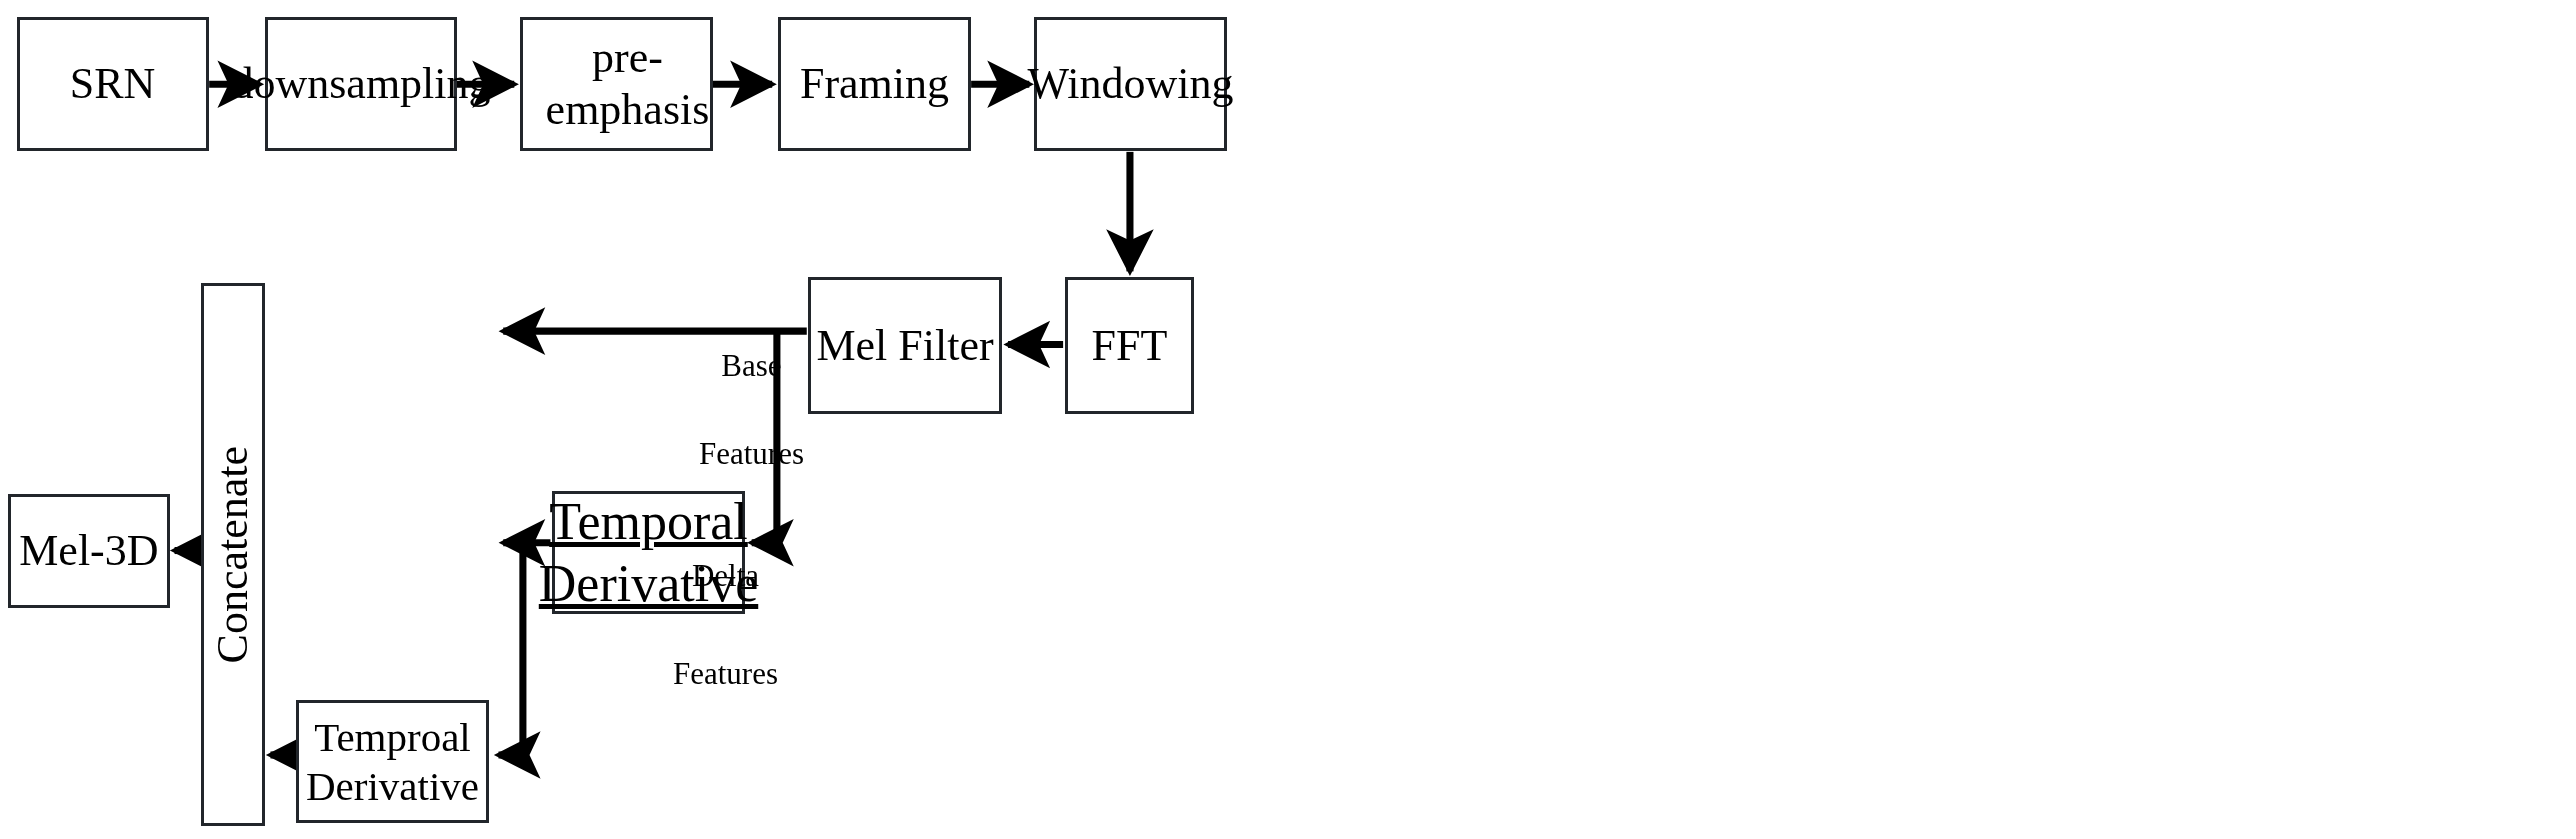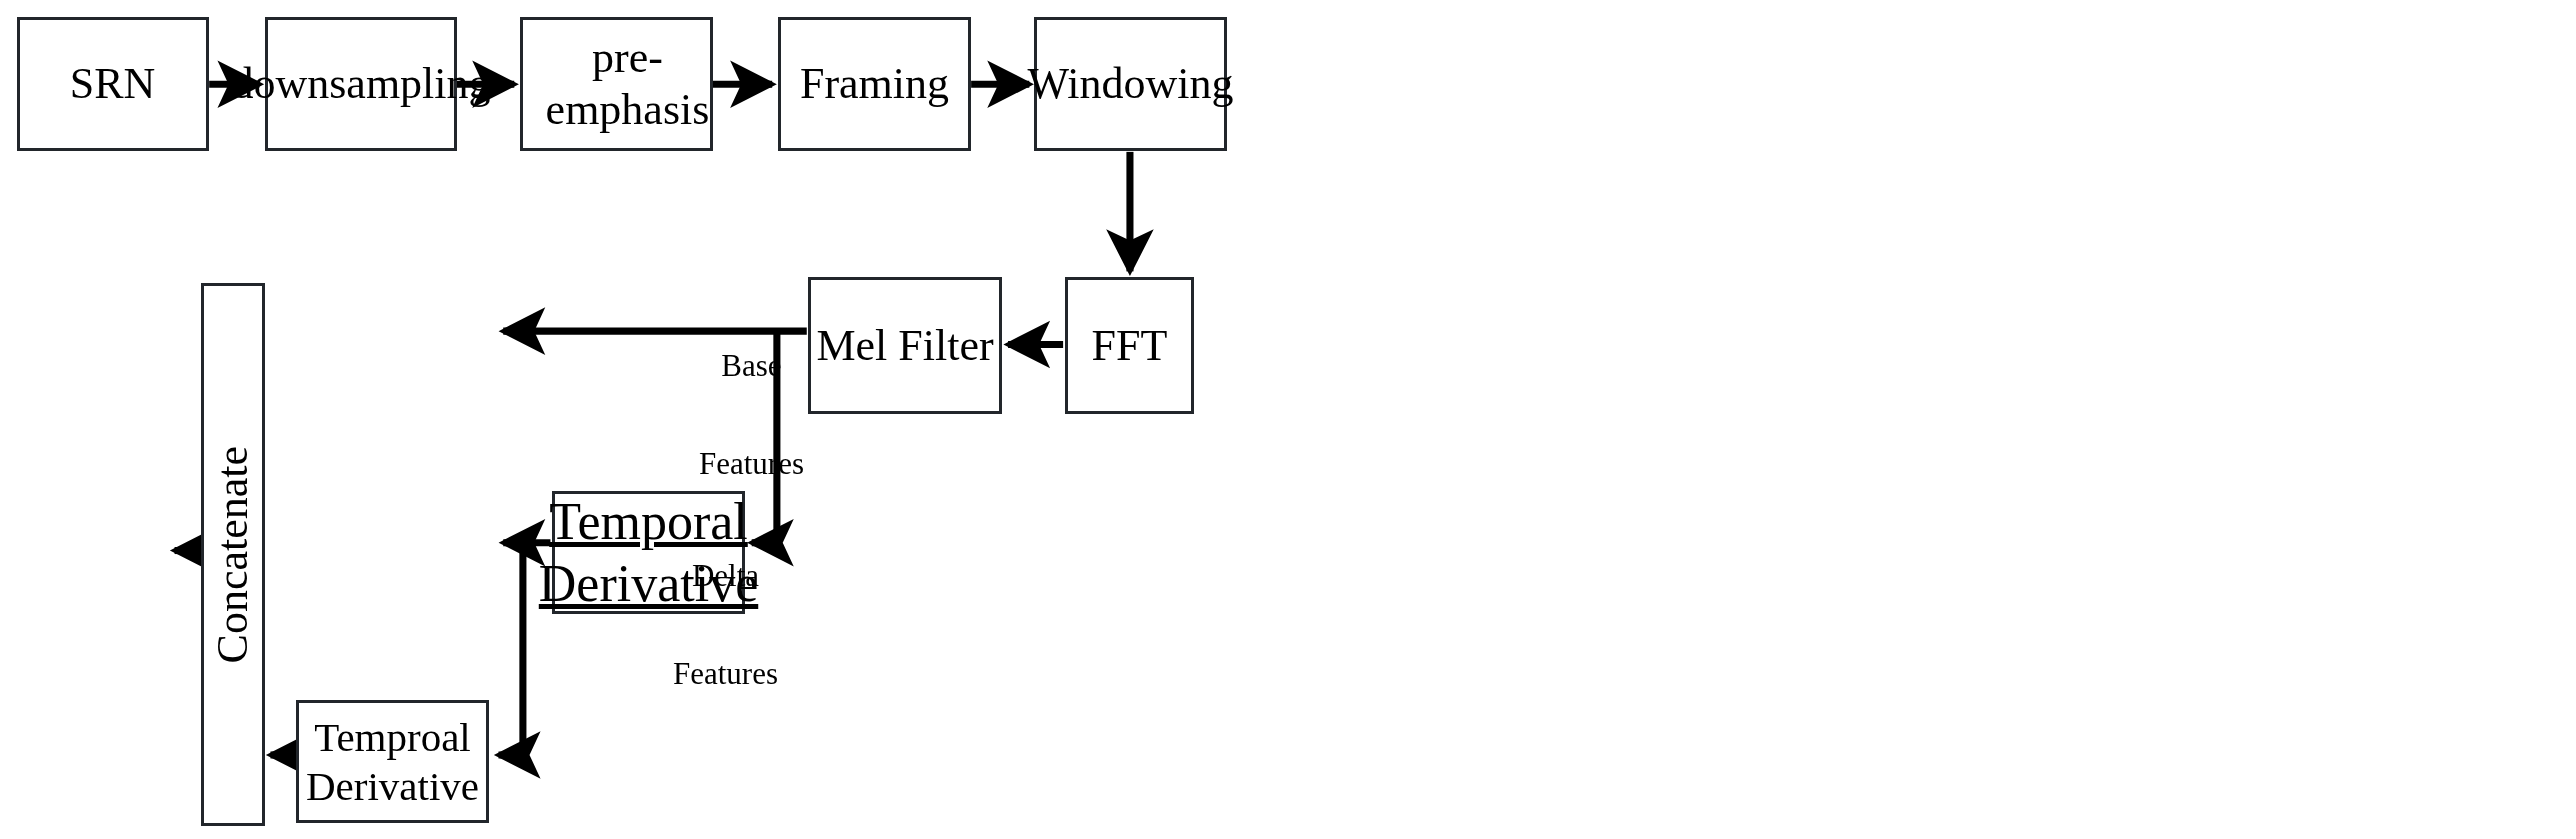--- a/index.html
+++ b/index.html
@@ -120,33 +120,36 @@
   </div>
 
   <div class="node" style="left:808px; top:277px; width:194px; height:137px;">
     <span class="node-label">Mel Filter</span>
   </div>
 
   <div class="node" style="left:201px; top:283px; width:64px; height:543px;">
     <span class="node-label node-vertical">Concatenate</span>
   </div>
 
+  <div class="node" style="left:7.9px; top:494px; width:162px; height:114px;">
+    <span class="node-label">Mel-3D</span>
+  </div>
 
   <div class="node" style="left:552px; top:491px; width:193px; height:123px; font-size:52px;text-decoration:underline;">
     <span class="node-label">Temporal
 Derivative</span>
   </div>
 
   <div class="node" style="left:296px; top:700px; width:193px; height:123px; font-size:41px;">
     <span class="node-label">Temproal
 Derivative</span>
   </div>
 
   <div class="edge-label" style="left:657px; top:303px; width:189px; text-align:center;">
-    <div style="margin-bottom:14px;">Base</div>
+    <div style="margin-bottom:4px;">Base</div>
     <div>Features</div>
   </div>
 
   <div class="edge-label" style="left:631px; top:513px; width:189px; text-align:center;">
     <div style="margin-bottom:14px;">Delta</div>
     <div>Features</div>
   </div>
 
 </div>
 

